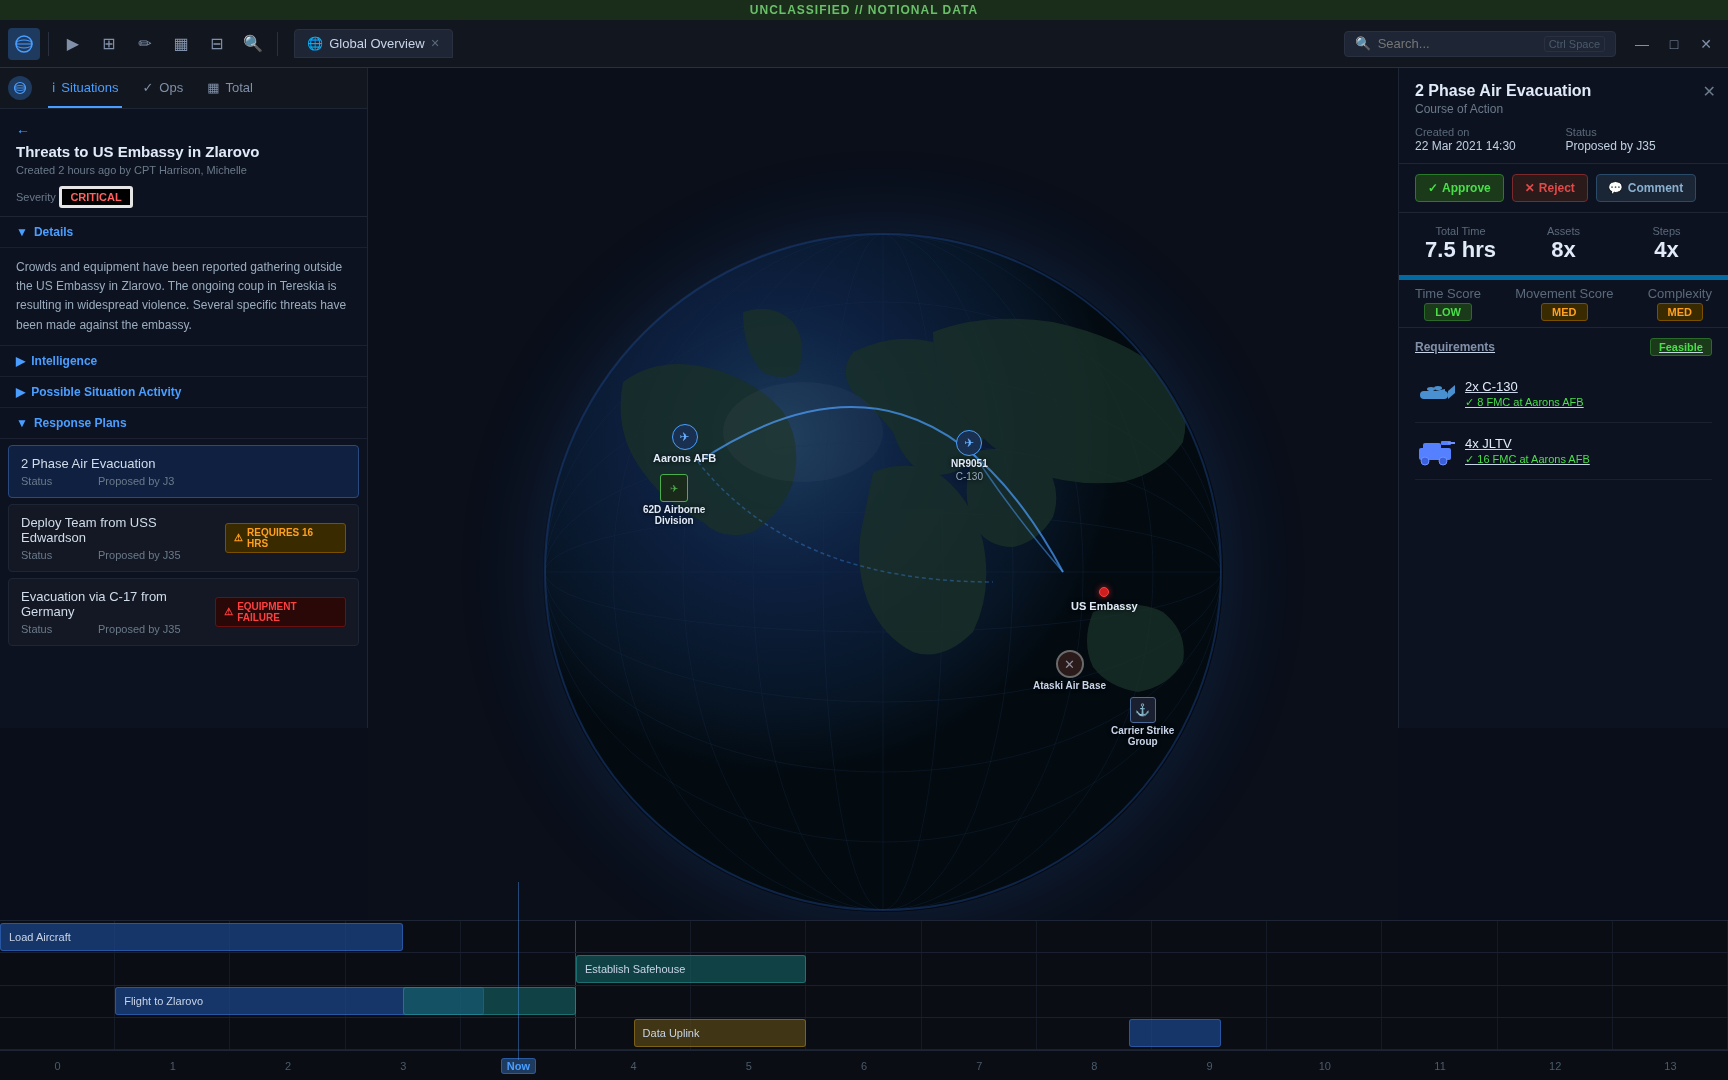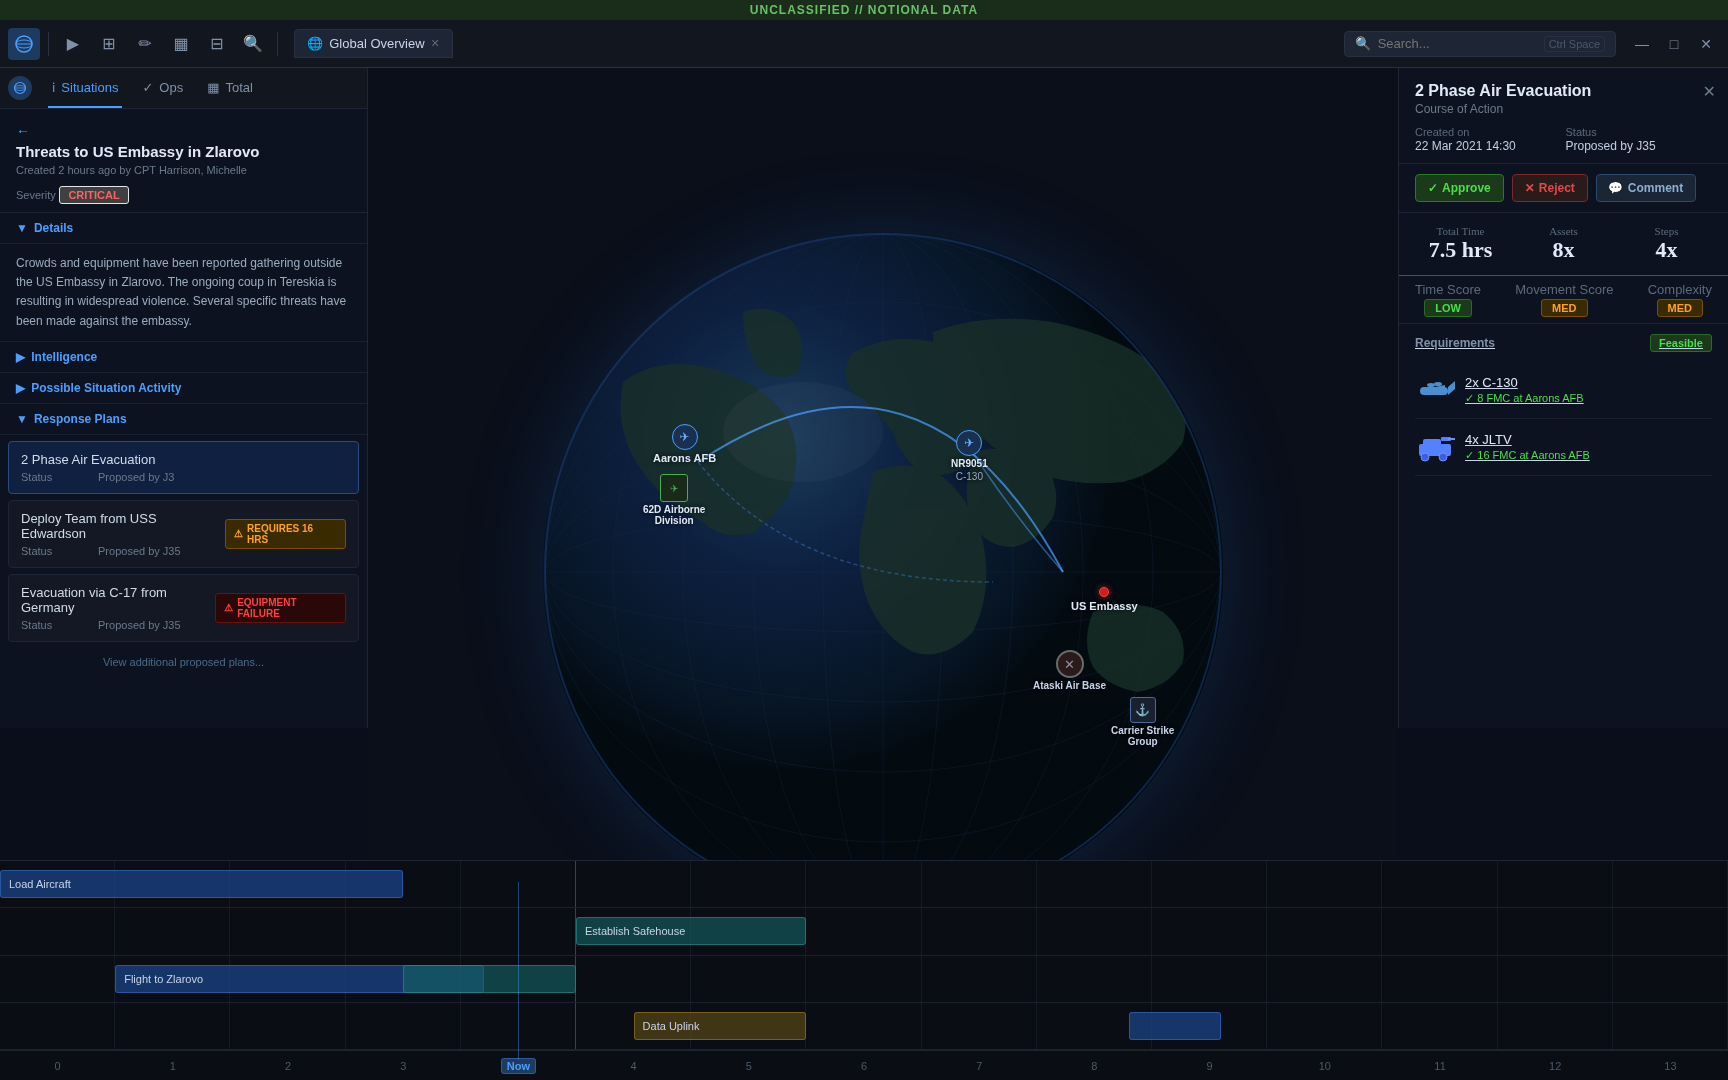--- a/index.html
+++ b/index.html
@@ -192,27 +192,27 @@
     }
 
     .situation-meta {
       color: #6a7a8a;
       font-size: 11px;
       margin-top: 4px;
     }
 
     .severity-badge {
       display: inline-block;
-      background: #404040;
+      background: #000000;
       color: #ff6060;
       font-size: 11px;
       font-weight: bold;
       padding: 2px 8px;
       border-radius: 3px;
-      border: 1px solid #e5e5e5;
+      border: 3px solid #e5e5e5;
       margin-top: 6px;
     }
 
     .section-header {
       display: flex;
       align-items: center;
       gap: 6px;
       padding: 8px 16px;
       cursor: pointer;
       color: #4a9eff;
@@ -406,22 +406,21 @@
       background: #1a2535;
       border: 1px solid #2a4a6a;
       color: #8ab0d0;
     }
 
     .coa-stats {
       display: grid;
       grid-template-columns: 1fr 1fr 1fr;
       gap: 12px;
       padding: 12px 16px;
-      border-bottom: 1px solid #0369a1;
-      font-family: Liberation Serif, serif;
+      border-bottom: 5px solid #0369a1;
     }
 
     .stat-item {
       text-align: center;
     }
 
     .stat-label {
       color: #5a6a7a;
       font-size: 11px;
     }
@@ -515,21 +514,21 @@
       font-size: 11px;
       margin-top: 2px;
     }
 
     
     .timeline-area {
       position: fixed;
       bottom: 0;
       left: 0;
       right: 0;
-      height: 220px;
+      height: 160px;
       background: #0a0d14;
       border-top: 1px solid #1e2535;
     }
 
     .timeline-content {
       position: relative;
       height: 100%;
     }
 
     .timeline-tracks {
@@ -774,21 +773,20 @@
               &nbsp;&nbsp;&nbsp;&nbsp;&nbsp;&nbsp;&nbsp;&nbsp;&nbsp;&nbsp;&nbsp;&nbsp;&nbsp;
               <span>Proposed by J35</span>
             </div>
           </div>
           <div class="status-badge equipment">
             ⚠ <span>EQUIPMENT FAILURE</span>
           </div>
         </div>
       </div>
 
-      <div class="view-more">View additional proposed plans...</div>
     </div>
   </div>
 
   <div class="map-area">
 
     <div class="globe-container">
       <div class="globe">
 
         <svg width="680" height="680" viewBox="0 0 680 680" style="position:absolute;top:0;left:0;">
 

